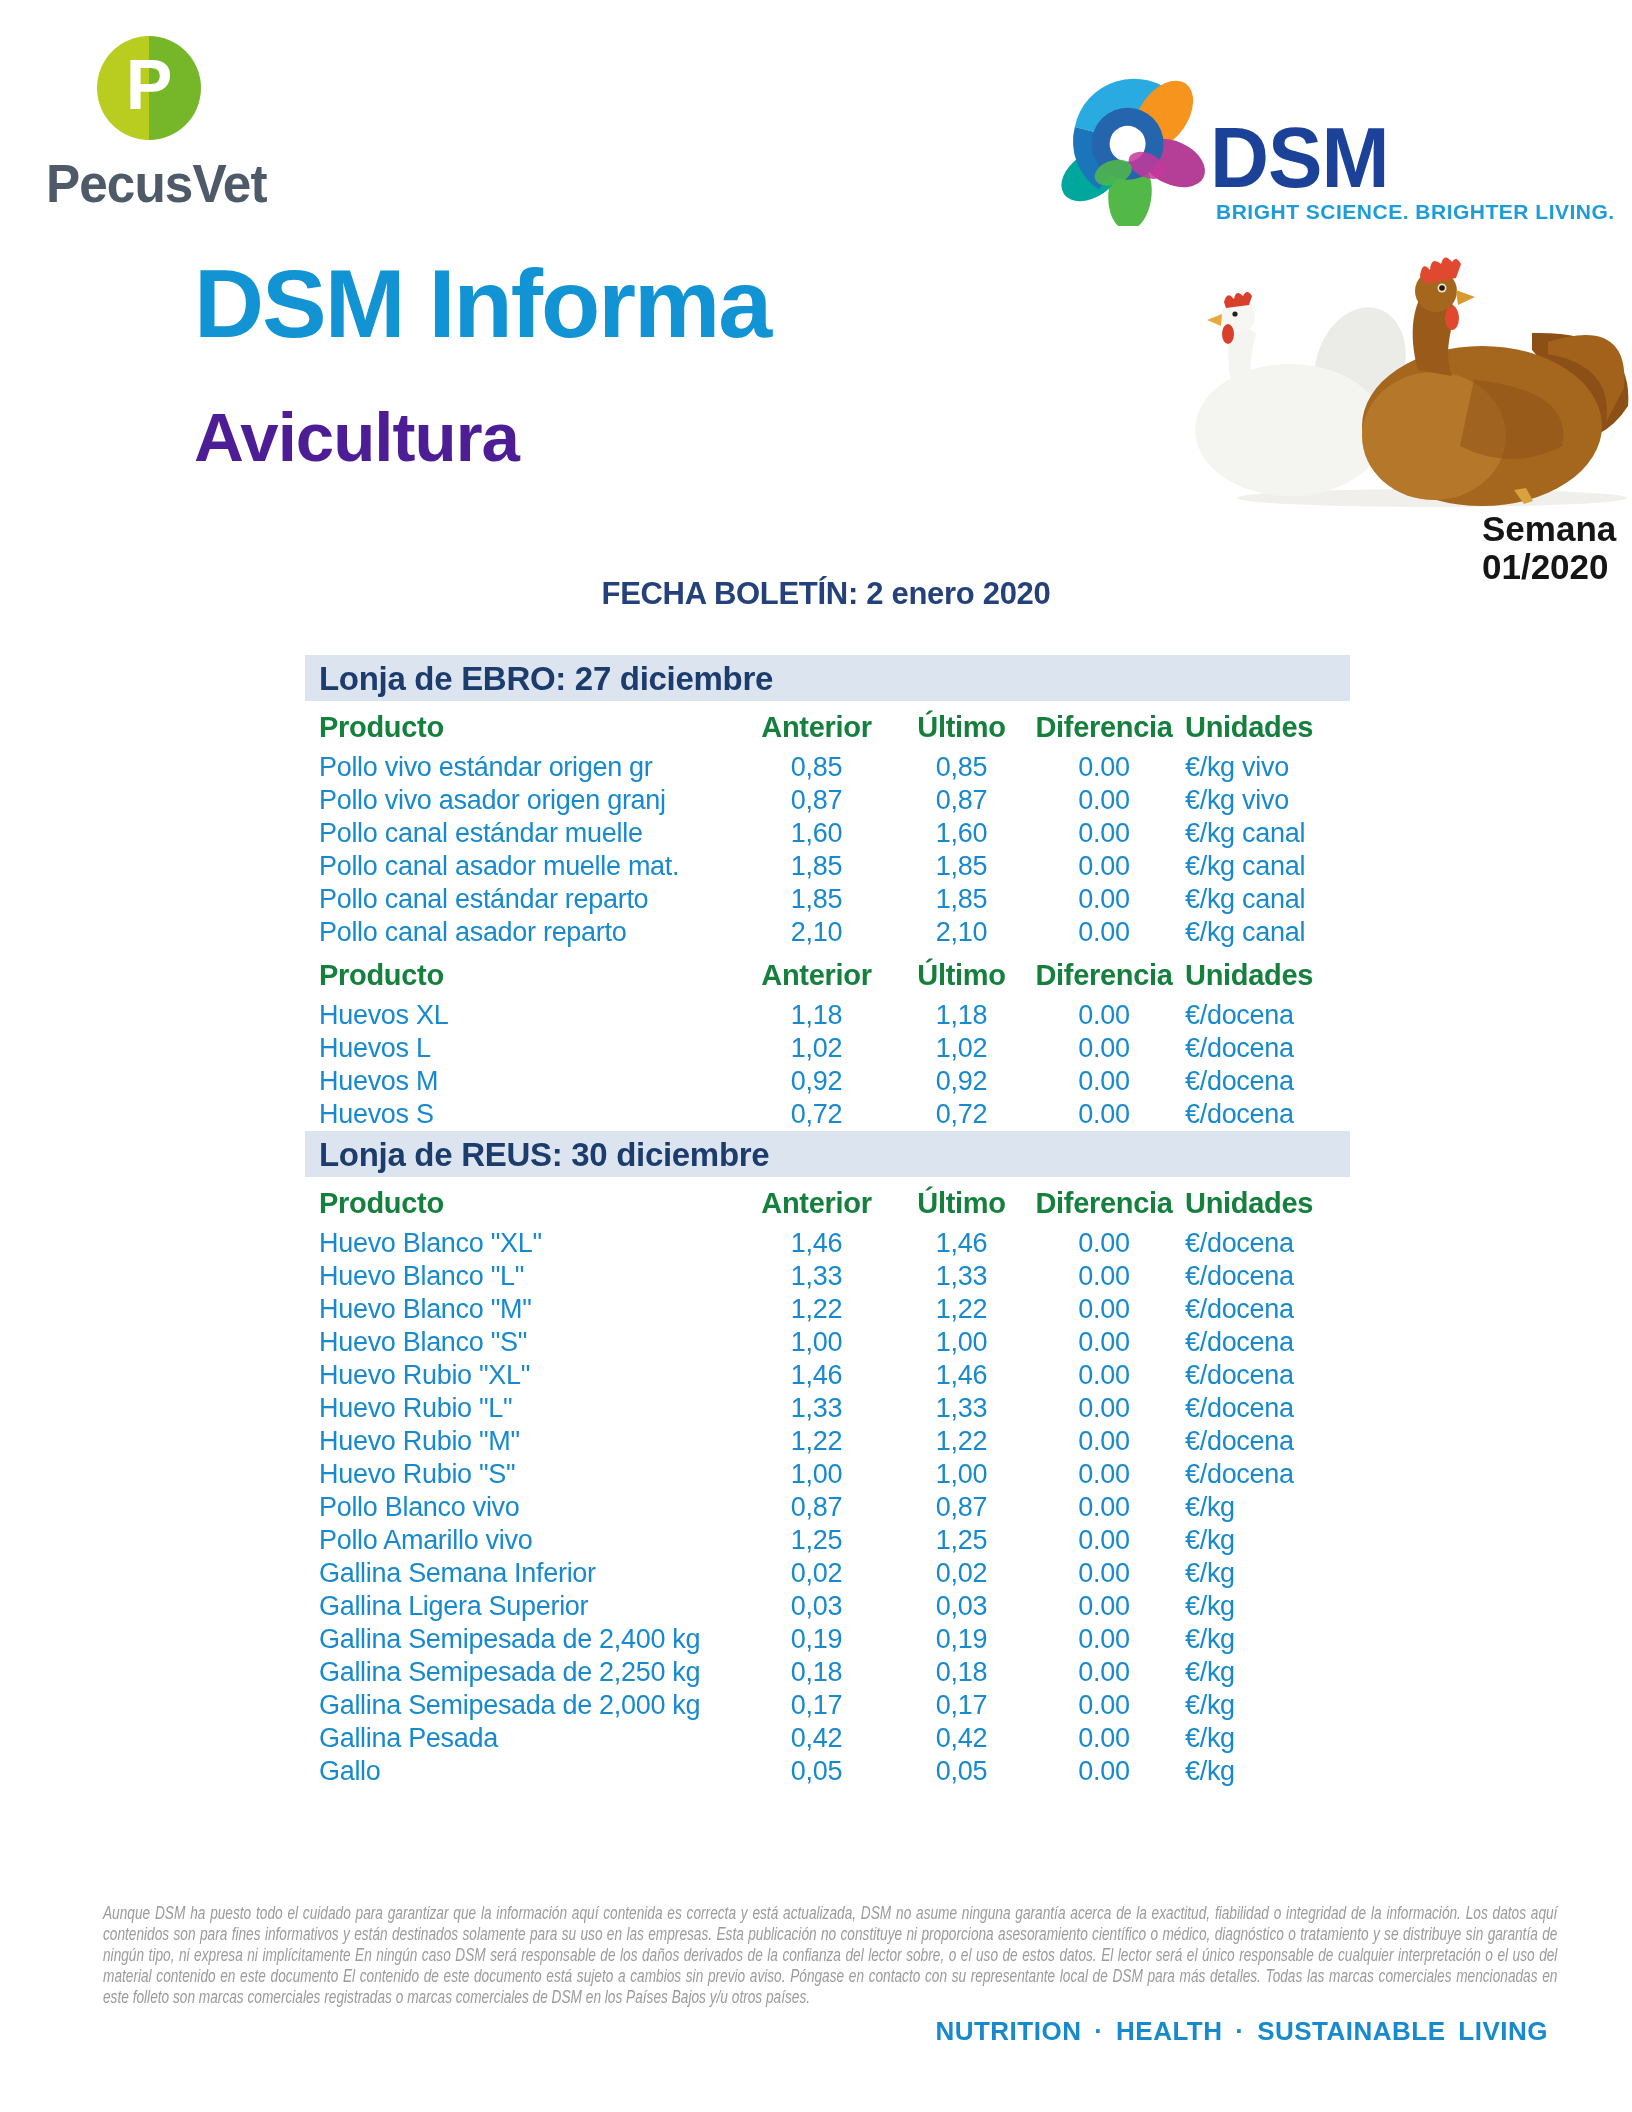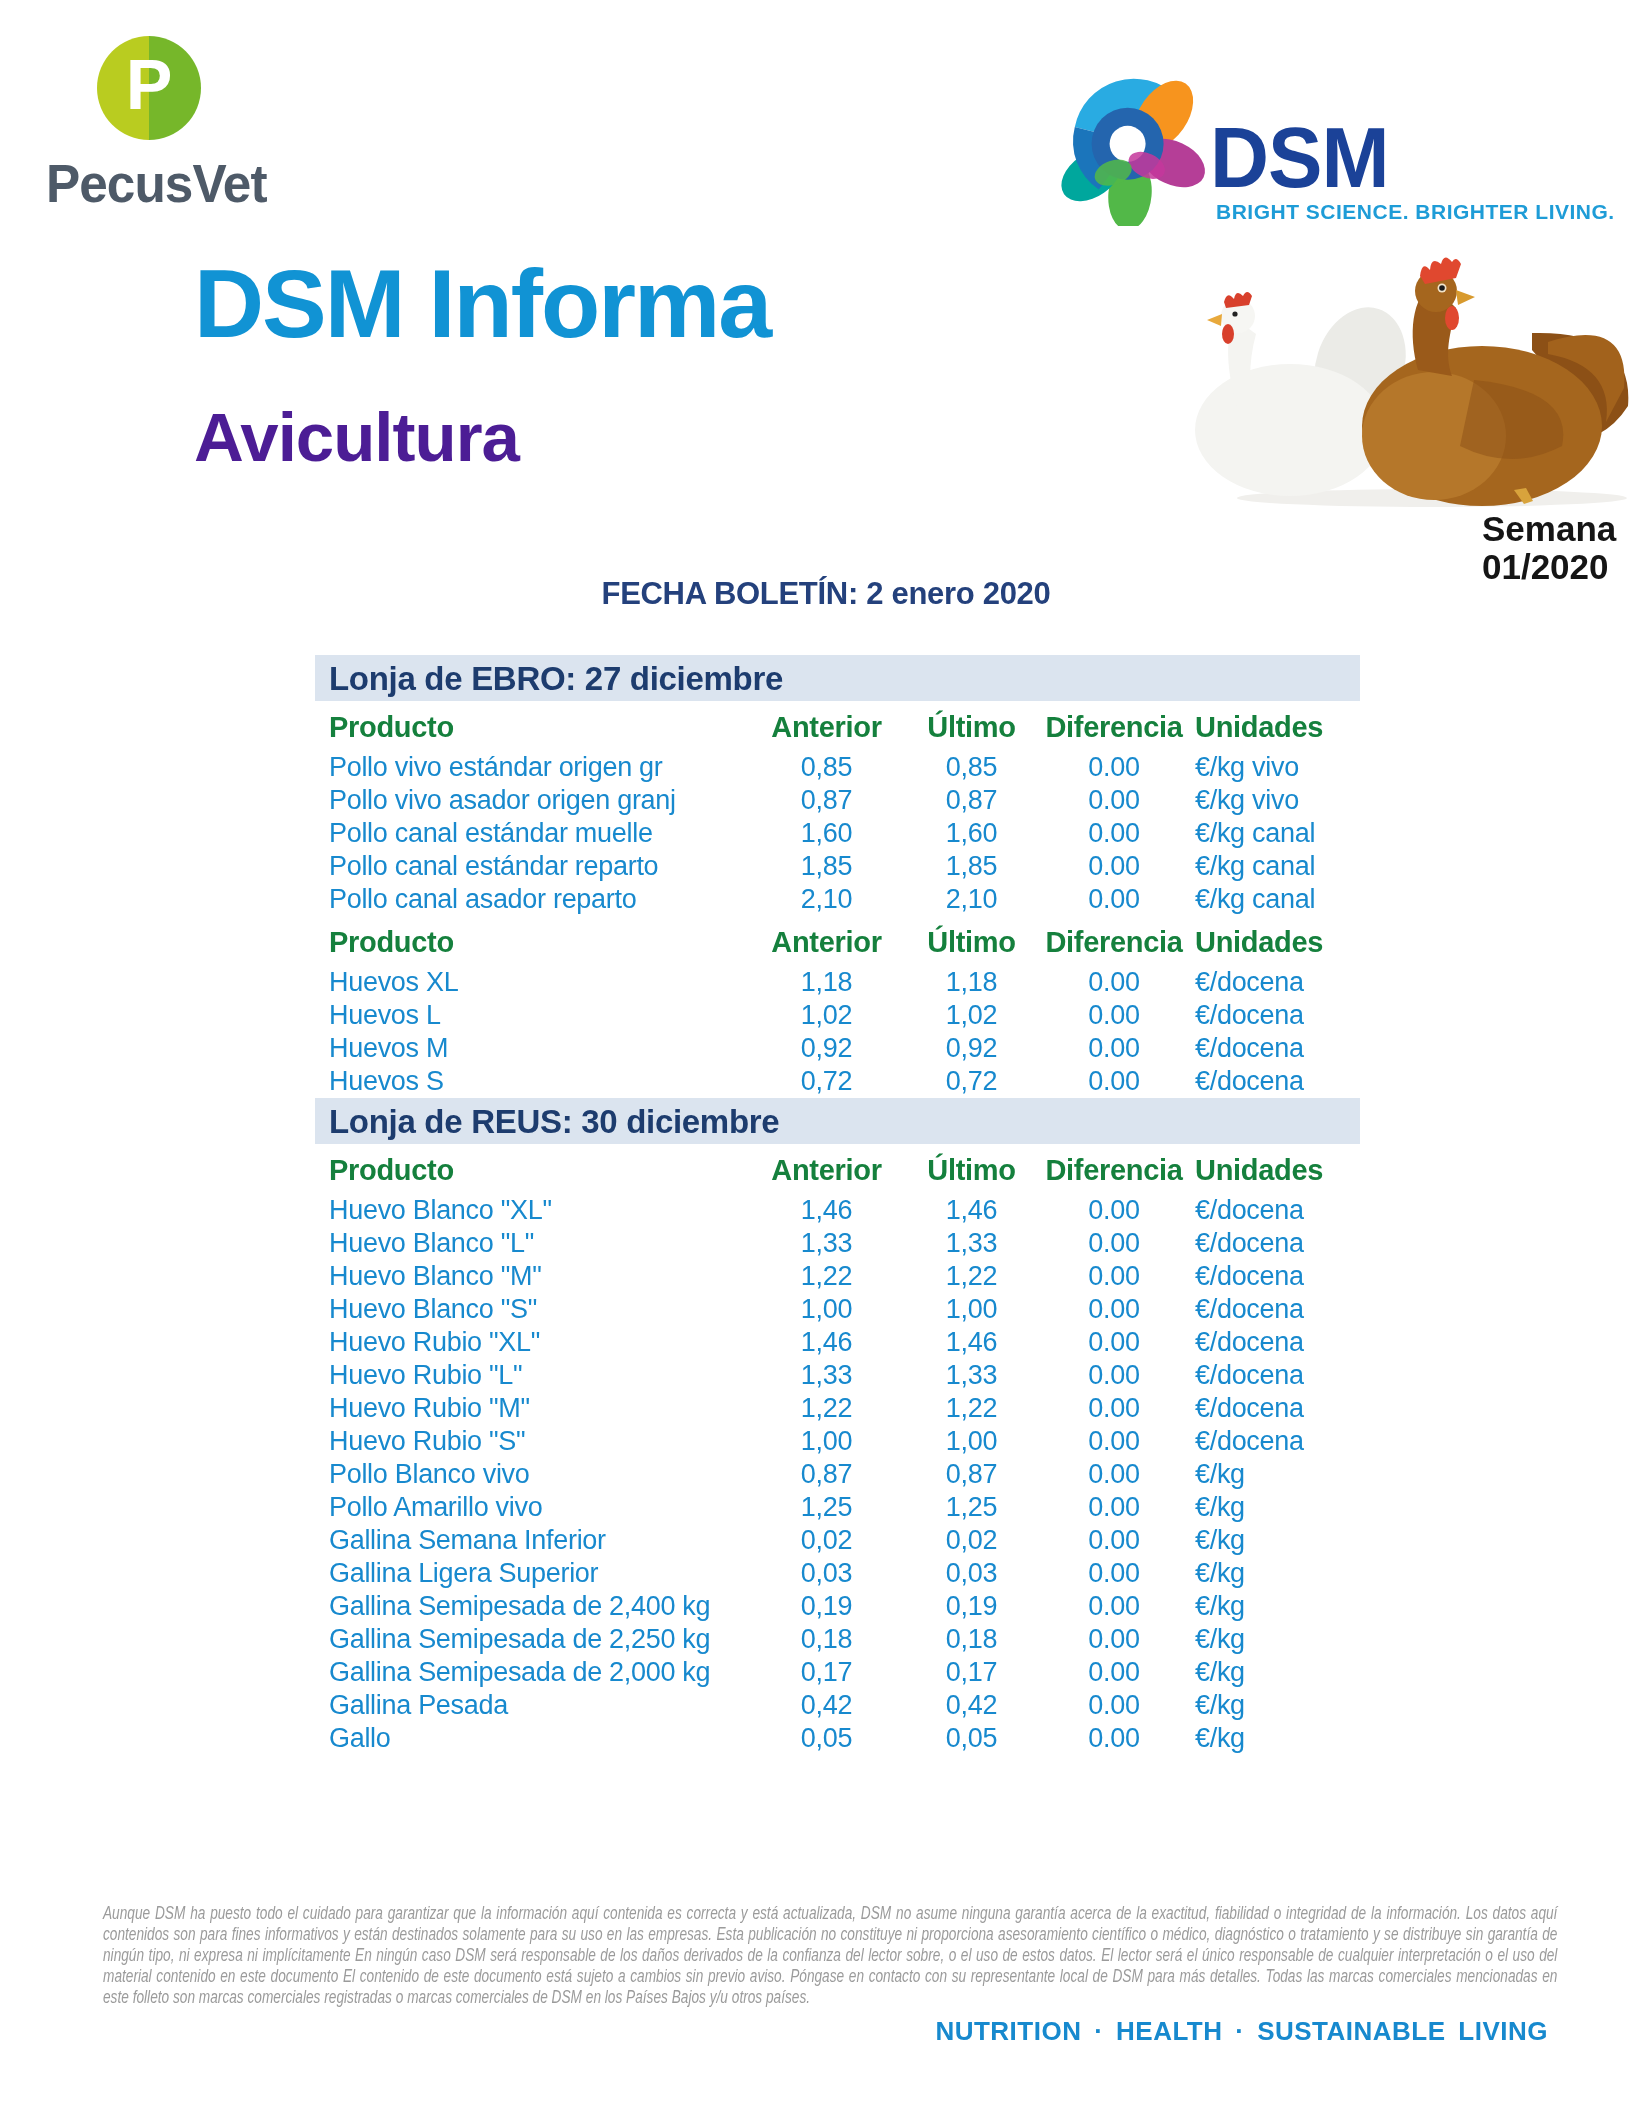--- a/index.html
+++ b/index.html
@@ -43,21 +43,21 @@
   
   .week{
     position:absolute;left:1482px;top:510px;font-size:35px;font-weight:bold;color:#151515;
     line-height:38px;white-space:nowrap;
   }
   .fecha{
     position:absolute;left:0;top:576px;width:1652px;text-align:center;
     font-size:31px;font-weight:bold;color:#24417c;letter-spacing:-.3px;
   }
   
-  .tables{position:absolute;left:315px;top:655px;width:1045px;}
+  .tables{position:absolute;left:305px;top:655px;width:1045px;}
   .band{
     height:46px;line-height:47px;background:#dbe4ef;color:#1d3c6e;
     font-size:33px;font-weight:bold;padding-left:14px;letter-spacing:-.3px;
   }
   table.price-table{width:100%;border-collapse:collapse;table-layout:fixed;}
   .price-table th{
     font-size:29px;font-weight:bold;color:#15803d;padding:10px 0 7px 0;letter-spacing:-.3px;
     white-space:nowrap;
   }
   .price-table td{
@@ -180,20 +180,27 @@
             <td>€/kg vivo</td>
           </tr>
           <tr>
             <td>Pollo canal estándar muelle</td>
             <td>1,60</td>
             <td>1,60</td>
             <td>0.00</td>
             <td>€/kg canal</td>
           </tr>
           <tr>
+            <td>Pollo canal asador muelle mat.</td>
+            <td>1,85</td>
+            <td>1,85</td>
+            <td>0.00</td>
+            <td>€/kg canal</td>
+          </tr>
+          <tr>
             <td>Pollo canal estándar reparto</td>
             <td>1,85</td>
             <td>1,85</td>
             <td>0.00</td>
             <td>€/kg canal</td>
           </tr>
           <tr>
             <td>Pollo canal asador reparto</td>
             <td>2,10</td>
             <td>2,10</td>

